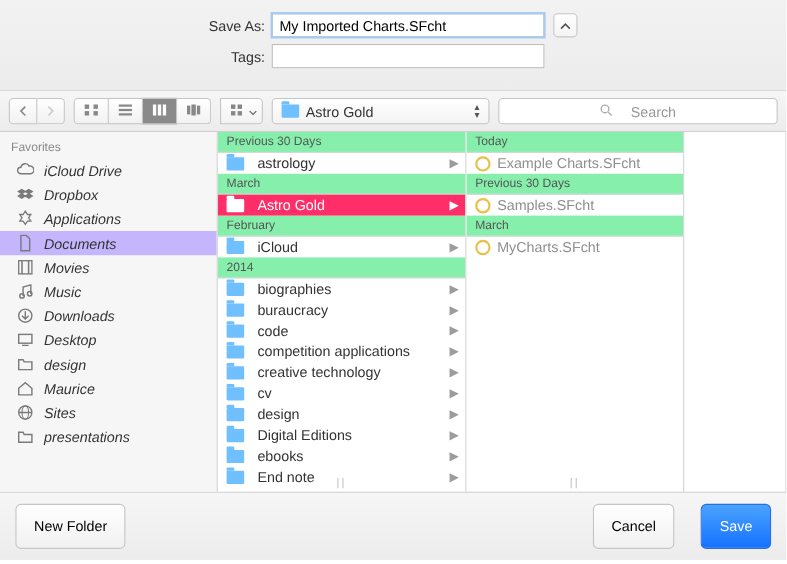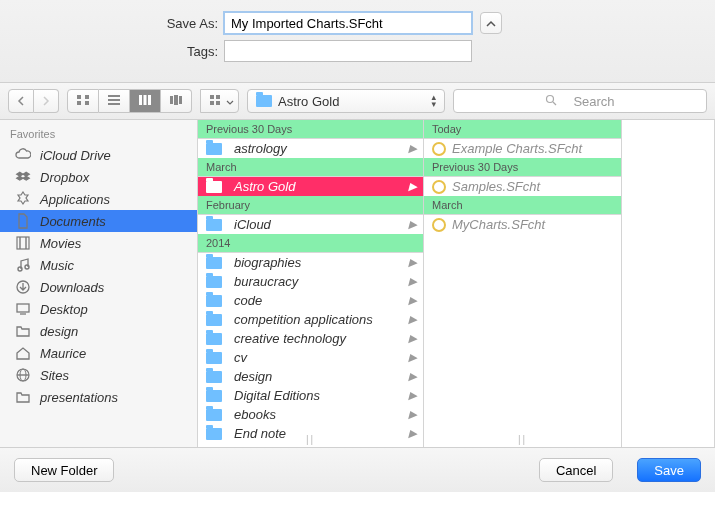--- a/index.html
+++ b/index.html
@@ -1,20 +1,20 @@
 <!DOCTYPE html>
 <html><head>
 <meta charset="utf-8">
 <style>
 * { box-sizing: border-box; margin: 0; padding: 0; font-family: -apple-system, "Helvetica Neue", Arial, sans-serif; }
 body { width: 715px; height: 513px; background: #fff; font-size: 13px; color: #333; overflow: hidden; }
 
 .top-section { background: linear-gradient(#f2f2f2,#ececec); padding: 12px 0 14px; border-bottom: 1px solid #d0d0d0; }
 .field-row { display: flex; align-items: center; margin-bottom: 6px; }
-.field-label { width: 224px; text-align: right; padding-right: 6px; font-size: 13px; }
+.field-label { width: 224px; text-align: right; padding-right: 6px; font-size: 13px; margin-left: 23px; }
 .text-input { border: 1px solid #bfbfbf; background: #fff; height: 22px; padding: 2px 6px; font-size: 13px; outline: 2px solid #a5c9ef; outline-offset: -1px; }
 .saveas-input { width: 248px; }
 .tags-input { width: 248px; outline: none; }
 .expand-btn { width: 22px; height: 22px; margin-left: 8px; border: 1px solid #c8c8c8; border-radius: 4px; background: linear-gradient(#fff,#f4f4f4); display: flex; align-items: center; justify-content: center; cursor: pointer; }
 
 .toolbar { display: flex; align-items: center; padding: 6px 8px; background: linear-gradient(#f6f6f6,#ececec); border-bottom: 1px solid #d0d0d0; gap: 8px; }
 .seg-group { display: flex; }
 .seg-btn { height: 24px; border: 1px solid #c6c6c6; background: linear-gradient(#fff,#f2f2f2); display: flex; align-items: center; justify-content: center; padding: 0 8px; cursor: pointer; }
 .seg-btn + .seg-btn { border-left: none; }
 .seg-btn:first-child { border-radius: 4px 0 0 4px; }
@@ -26,42 +26,42 @@
 .folder-ic { width: 16px; height: 12px; background: #70bfff; border-radius: 1px; margin-right: 6px; position: relative; }
 .folder-ic::before { content:""; position:absolute; top:-3px; left:0; width:7px; height:3px; background:#70bfff; border-radius:1px 1px 0 0; }
 .updown { margin-left:auto; font-size:9px; line-height:7px; color:#555; }
 
 .search-field { flex: 1; height: 24px; border: 1px solid #c6c6c6; border-radius: 4px; background: #fff; display: flex; align-items: center; justify-content: center; color: #999; gap: 16px; }
 
 .body-area { display: flex; height: 327px; }
 .sidebar { width: 198px; background: #f6f6f6; border-right: 1px solid #d4d4d4; overflow-y: auto; padding-top: 6px; }
 .sb-header { font-size: 11px; color: #8a8a8a; padding: 2px 10px 4px; }
 .sb-item { display: flex; align-items: center; padding: 3px 10px 3px 14px; gap: 8px; cursor: pointer; font-size: 13px; color: #333; font-style: italic; }
-.sb-item.selected { background: #3b82f6; }
+.sb-item.selected { background: #c4b5fd; }
 .sb-icon { width: 18px; height: 16px; display:flex; align-items:center; justify-content:center; color:#7a7a7a; }
 .sb-icon svg { width:16px; height:16px; stroke:#7a7a7a; fill:none; stroke-width:1.4; }
 
 .columns { flex:1; display:flex; position:relative; }
 .col { border-right: 1px solid #d4d4d4; overflow-y:auto; position:relative; }
 .col1 { width: 226px; }
 .col2 { width: 198px; }
 .col3 { flex:1; }
 .col-header { background:#86efac; border-bottom:1px solid #d8d8d8; font-size:11px; color:#555; padding:3px 8px; }
-.row { display:flex; align-items:center; padding:2px 6px 2px 8px; gap:6px; cursor:pointer; font-size:13px; color:#333; position:relative;font-style:italic; }
+.row { display:flex; align-items:center; padding:2px 6px 2px 8px; gap:6px; cursor:pointer; font-size:13px; color:#333; position:relative; }
 .row .arrow { margin-left:auto; color:#9c9c9c; font-size:11px; }
 .row.selected { background:#ff2e68; color:#fff; }
 .row.selected .arrow { color:#fff; }
 .row.selected .folder-ic { background:#fff; }
 .row.selected .folder-ic::before { background:#fff; }
 .file-ic { width:14px; height:14px; border-radius:50%; border:2px solid #e8c14a; background:#fff; flex:0 0 auto; }
 .row.dim { color:#8f8f8f; }
 .col-scroll-handle { position:absolute; bottom:2px; left:50%; transform:translateX(-50%); color:#bbb; font-size:10px; letter-spacing:2px; }
 
 .footer { display:flex; align-items:center; padding:10px 14px; background: linear-gradient(#f6f6f6,#ececec); border-top:1px solid #d0d0d0; }
-.btn { height:24px; padding:0 16px; border:1px solid #c6c6c6; border-radius:5px; background:linear-gradient(#fff,#f1f1f1); font-size:13px; cursor:pointer; }
+.btn { height:41px; padding:0 16px; border:1px solid #c6c6c6; border-radius:5px; background:linear-gradient(#fff,#f1f1f1); font-size:13px; cursor:pointer; }
 .btn.primary { background:linear-gradient(#4aa3ff,#1572ff); color:#fff; border-color:#2a6fe0; }
 .footer .spacer { flex:1; }
 .footer .btn + .btn { margin-left:24px; }
 </style>
 </head>
 <body>
 
 <div class="top-section">
   <div class="field-row">
     <div class="field-label">Save As:</div>

